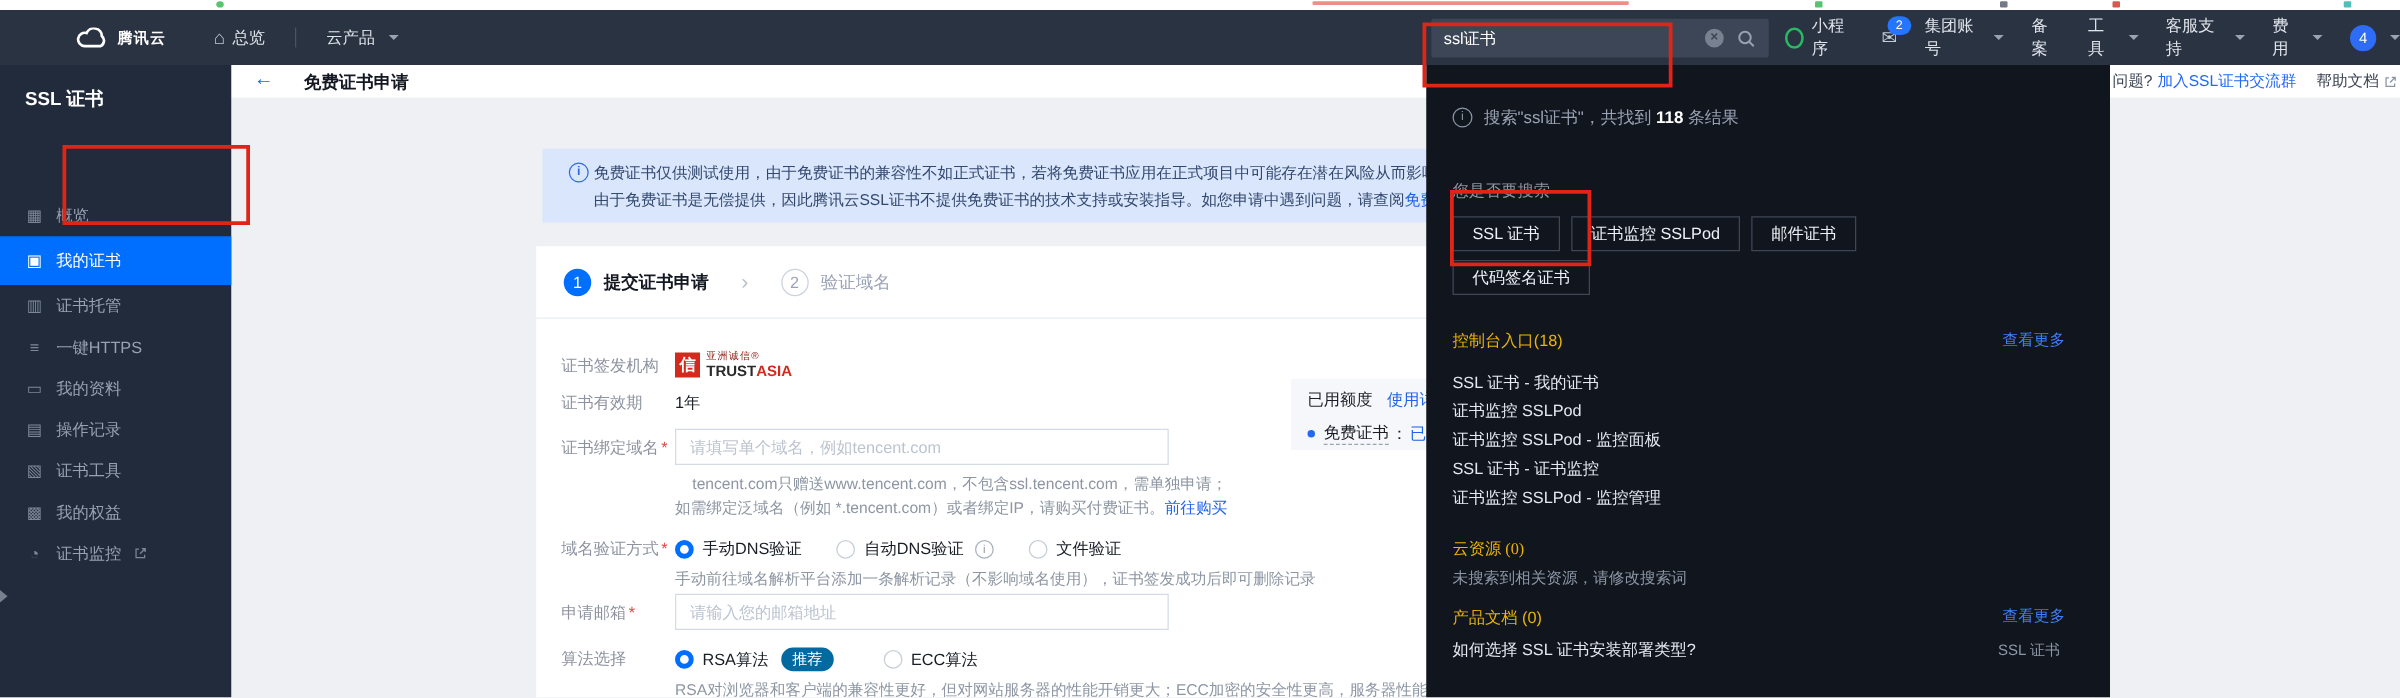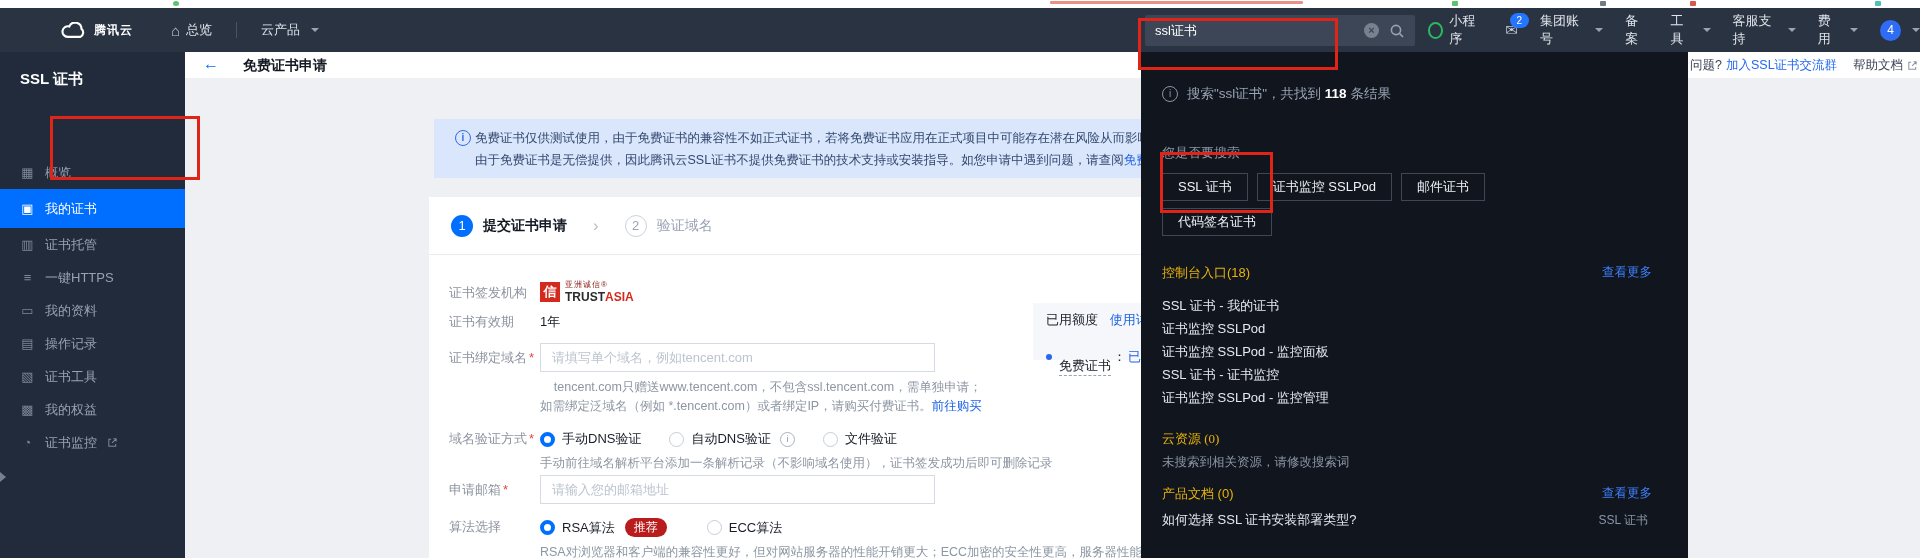--- a/index.html
+++ b/index.html
@@ -64,33 +64,33 @@
   .req{color:#e54545;margin-left:2px;}
   .fval{color:#181d26;}
   .tinput{width:371px;height:27px;border:1px solid #d5dbe4;background:#fff;font-size:13px;color:#181d26;padding:0 11px;outline:none;font-family:inherit;}
   .tinput::placeholder{color:#bcc4d0;}
   .fhelp{color:#8d96a3;font-size:12.5px;line-height:19px;margin-top:6px;text-align:right;}
   .radio{width:15px;height:15px;border-radius:50%;box-sizing:border-box;display:inline-block;background:#fff;flex-shrink:0;}
   .radio.on{border:4.5px solid #006eff;}
   .radio.off{border:1px solid #c6ced8;}
   .ropt{display:flex;align-items:center;gap:7px;margin-right:28px;color:#181d26;cursor:pointer;}
   .info-sm{width:13px;height:13px;border:1px solid #aab3c0;border-radius:50%;color:#8a93a3;font-size:9px;line-height:13px;text-align:center;margin-left:2px;}
-  .badge-rec{background:#b91c1c;color:#fff;font-size:12px;height:19px;line-height:19px;border-radius:10px;padding:0 9px;margin-left:10px;}
+  .badge-rec{background:#0369a1;color:#fff;font-size:12px;height:19px;line-height:19px;border-radius:10px;padding:0 9px;margin-left:10px;}
   
   .ta{display:flex;align-items:center;gap:5px;}
   .ta-sq{width:20px;height:20px;background:#d42a1e;color:#fff;font-size:13px;line-height:20px;text-align:center;font-weight:bold;}
   .ta-col{display:flex;flex-direction:column;line-height:1;}
   .ta-cn{font-size:8px;color:#8c1c14;letter-spacing:1px;}
   .ta-en{font-size:12px;font-weight:bold;color:#2b2b2b;margin-top:2px;}
   .ta-en b{color:#d42a1e;}
   
   .quota{left:1033px;top:303px;width:642px;height:57px;background:#f5f7fa;z-index:11;font-size:13px;padding:8px 0 0 13px;box-sizing:border-box;}
   .qline2{margin-top:8px;display:flex;align-items:center;gap:7px;}
   .qdot{width:6px;height:6px;border-radius:50%;background:#2468f2;}
-  .qfree{border-bottom:1px dashed #9aa3b2;color:#181d26;margin-top:20px;}
+  .qfree{border-bottom:1px dashed #9aa3b2;color:#181d26;}
   
   .dropdown{left:1141px;top:52px;width:547px;height:506px;background:#10151e;z-index:50;color:#e6e9ef;font-size:13px;}
   .dd{position:absolute;left:21px;white-space:nowrap;}
   .dd-gray{color:#8d96a6;}
   .dd-sum{top:33px;display:flex;align-items:center;gap:9px;font-size:13.5px;color:#9aa3b3;}
   .dd-info{width:14px;height:14px;border:1.2px solid #8d96a6;border-radius:50%;font-size:10px;line-height:14px;text-align:center;color:#8d96a6;}
   .dd-count{color:#fff;font-weight:bold;}
   .dd-btnrow{top:121px;display:flex;gap:9px;}
   .dd-btn{height:28px;border:1px solid #3f4756;color:#eef1f5;display:flex;align-items:center;padding:0 15px;cursor:pointer;background:transparent;font-size:13px;}
   .dd-sec{color:#eab308;}

